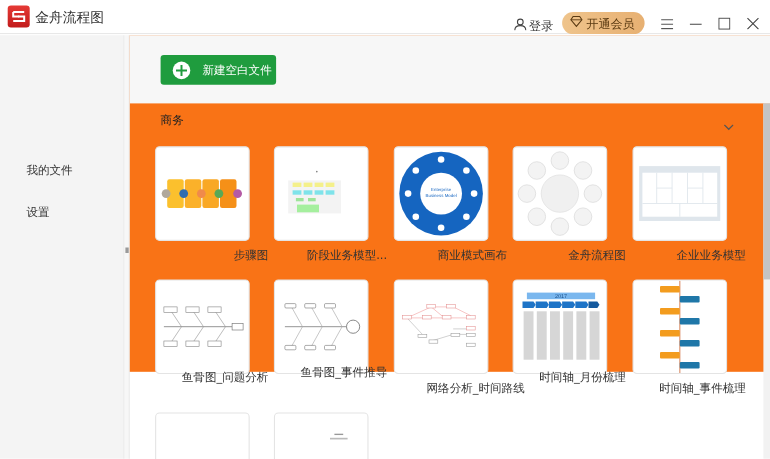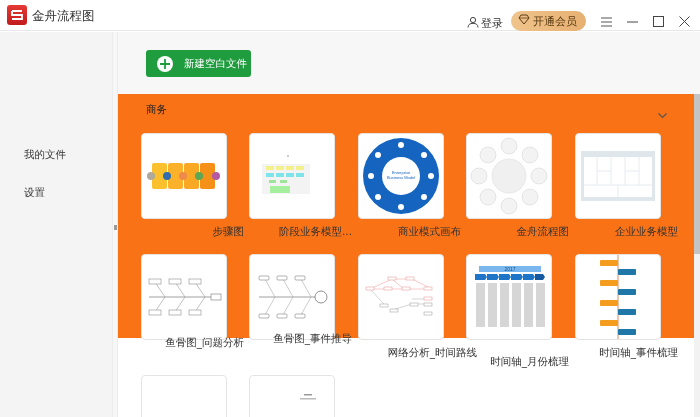--- a/index.html
+++ b/index.html
@@ -282,21 +282,21 @@
         <g fill="#d6d6d6">
             <rect x="5" y="19" width="9" height="44"></rect>
             <rect x="17" y="19" width="9" height="44"></rect>
             <rect x="29" y="19" width="9" height="44"></rect>
         <rect x="41" y="19" width="9" height="44"></rect>
             <rect x="53" y="19" width="9" height="44"></rect>
             <rect x="65" y="19" width="9" height="44"></rect>
           </g>
       </svg>
     </div>
-    <div class="card-label" style="left:308px;top:222px">时间轴_月份梳理</div>
+    <div class="card-label" style="left:308px;top:203px">时间轴_月份梳理</div>
 
     <div class="card" style="left:434px;top:121px">
       <svg width="60" height="84" viewBox="0 0 60 84">
         <path d="M30 0v84" stroke="#e0a080" stroke-width="1.2"></path>
         <g fill="#f39c1e">
             <rect x="12" y="5" width="18" height="6" rx="1"></rect>
             <rect x="12" y="25" width="18" height="6" rx="1"></rect>
             <rect x="12" y="45" width="18" height="6" rx="1"></rect>
             <rect x="12" y="65" width="18" height="6" rx="1"></rect>
           </g>

